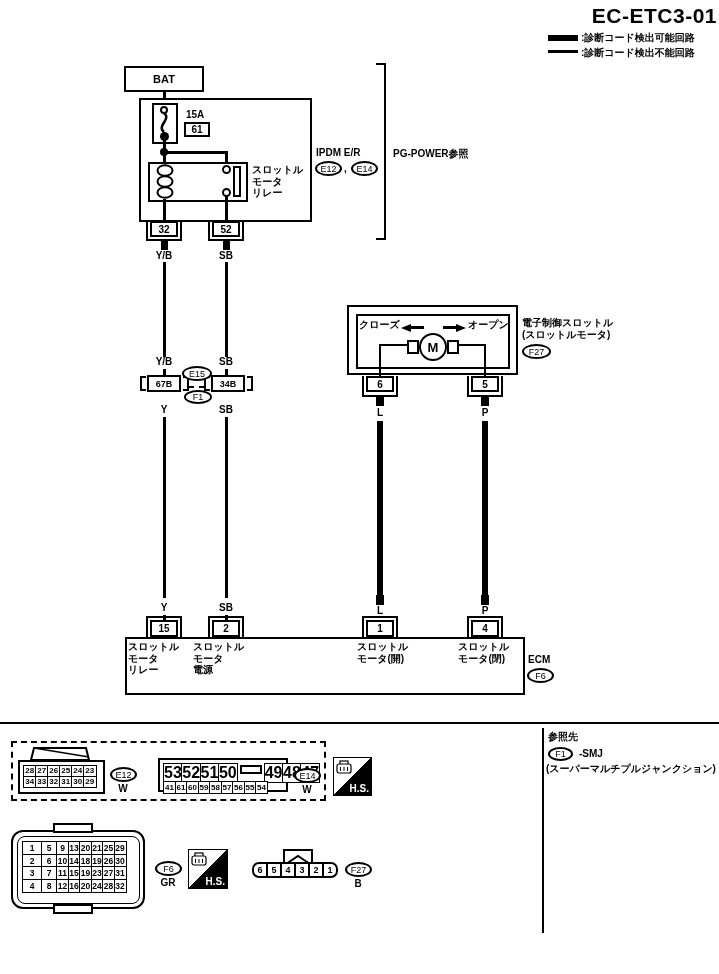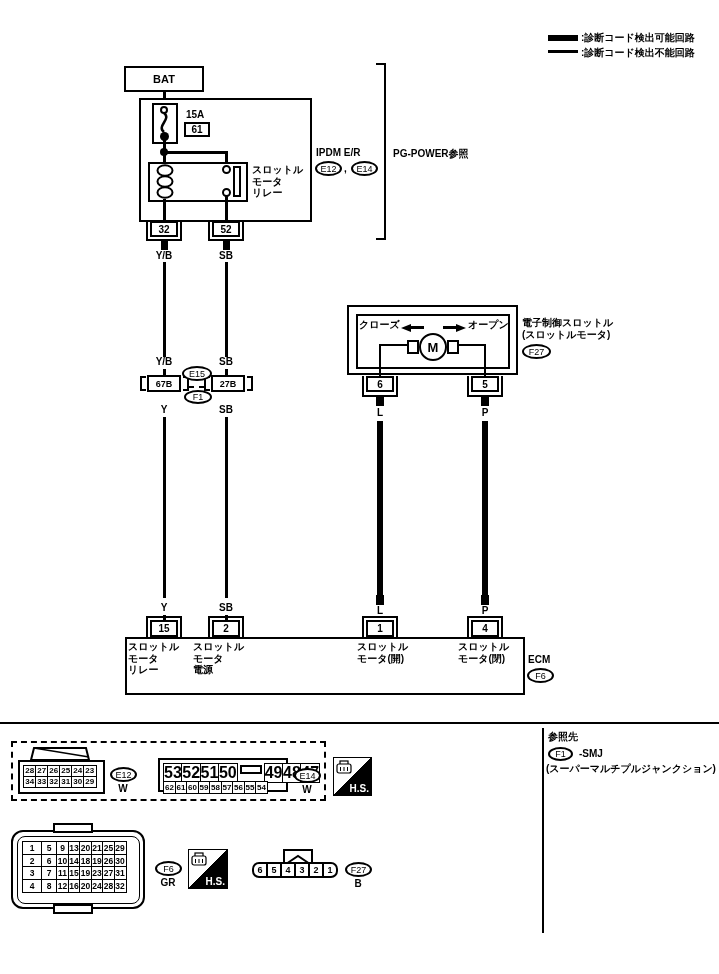--- a/index.html
+++ b/index.html
@@ -41,20 +41,21 @@
   .tri-l{width:0;height:0;border-top:4.5px solid transparent;border-bottom:4.5px solid transparent;border-right:10px solid #000}
   .tri-r{width:0;height:0;border-top:4.5px solid transparent;border-bottom:4.5px solid transparent;border-left:10px solid #000}
   .title{position:absolute;right:2px;top:4px;font-size:21px;font-weight:bold;letter-spacing:.5px}
   .leg{position:absolute;font-size:10px;font-weight:bold}
 </style>
 </head>
 <body>
 
 <div id="stage">
 
+  <div class="title">EC-ETC3-01</div>
   <div class="w" style="left:548px;top:35px;width:30px;height:6px"></div>
   <div class="leg" style="left:581px;top:31px">:診断コード検出可能回路</div>
   <div class="w" style="left:548px;top:50px;width:30px;height:3px"></div>
   <div class="leg" style="left:581px;top:46px">:診断コード検出不能回路</div>
 
   <div class="box" style="left:124px;top:66px;width:80px;height:26px;display:flex;align-items:center;justify-content:center;font-size:11px;font-weight:bold">BAT</div>
   <div class="w" style="left:162.5px;top:92px;width:3px;height:14px"></div>
   <div class="box" style="left:139px;top:98px;width:173px;height:124px"></div>
 
   <div class="box" style="left:152px;top:103px;width:26px;height:41px"></div>
@@ -110,21 +111,21 @@
   <div class="w" style="left:224.5px;top:262px;width:3px;height:95px"></div>
   <div class="wl" style="left:142px;top:356px">Y/B</div>
   <div class="wl" style="left:204px;top:356px">SB</div>
   <div class="w" style="left:162.5px;top:369px;width:3px;height:6px"></div>
   <div class="w" style="left:224.5px;top:369px;width:3px;height:6px"></div>
 
   <div class="jbL" style="left:140px;top:376px"></div>
   <div class="pbox" style="left:147px;top:375px;width:34px;height:17px;font-size:9px">67B</div>
   <div class="jbR" style="left:183px;top:376px"></div>
   <div class="jbL" style="left:204px;top:376px"></div>
-  <div class="pbox" style="left:211px;top:375px;width:34px;height:17px;font-size:9px">27B</div>
+  <div class="pbox" style="left:211px;top:375px;width:34px;height:17px;font-size:9px">34B</div>
   <div class="jbR" style="left:247px;top:376px"></div>
   <div class="dash-h" style="left:188px;top:386px;width:17px"></div>
   <div class="oval" style="left:182px;top:366px;width:30px;height:15px">E15</div>
   <div class="oval" style="left:184px;top:390px;width:28px;height:14px">F1</div>
   <div class="wl" style="left:142px;top:404px">Y</div>
   <div class="wl" style="left:204px;top:404px">SB</div>
 
   <div class="w" style="left:162.5px;top:417px;width:3px;height:181px"></div>
   <div class="w" style="left:224.5px;top:417px;width:3px;height:181px"></div>
   <div class="wl" style="left:142px;top:602px">Y</div>
@@ -240,21 +241,21 @@
         <div class="cells">
             <div class="crow">
               <span class="cell">49</span>
               <span class="cell">48</span>
               <span class="cell">47</span>
             </div>
           </div>
       </div>
       <div class="e14g" style="margin-top:-1.5px">
           <div class="crow">
-            <span class="cell">62</span>
+            <span class="cell">41</span>
             <span class="cell">61</span>
             <span class="cell">60</span>
             <span class="cell">59</span>
             <span class="cell">58</span>
             <span class="cell">57</span>
             <span class="cell">56</span>
             <span class="cell">55</span>
             <span class="cell">54</span>
           </div>
         </div>

